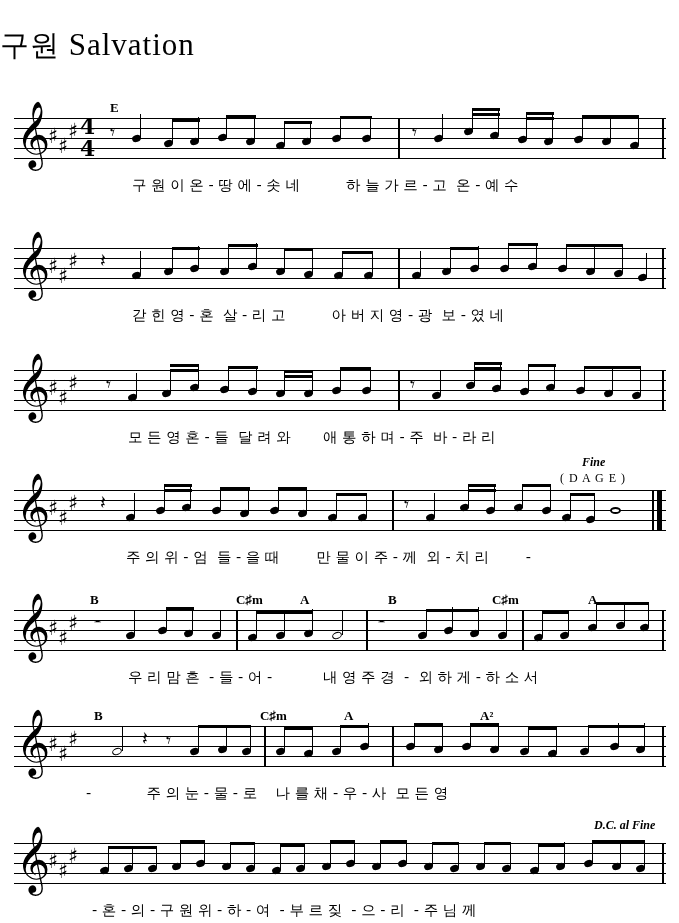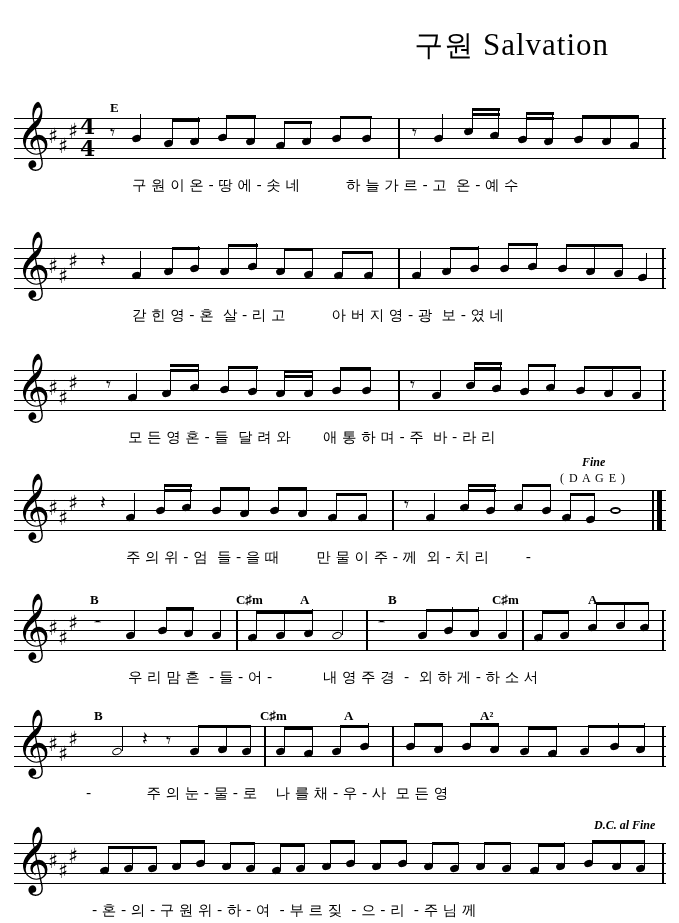--- a/index.html
+++ b/index.html
@@ -19,21 +19,21 @@
     position: relative;
     width: 679px;
     height: 923px;
   }
   
   .title {
     position: absolute;
     top: 26px;
     left: 0;
     width: 609px;
-    text-align: right;
+    text-align: left;
     font-size: 31px;
     letter-spacing: 1px;
     white-space: pre;
   }
   .title .ko {
     font-family: "DejaVu Sans", sans-serif;
     font-size: 29px;
   }
   .title .en {
     font-family: "Liberation Serif", serif;

